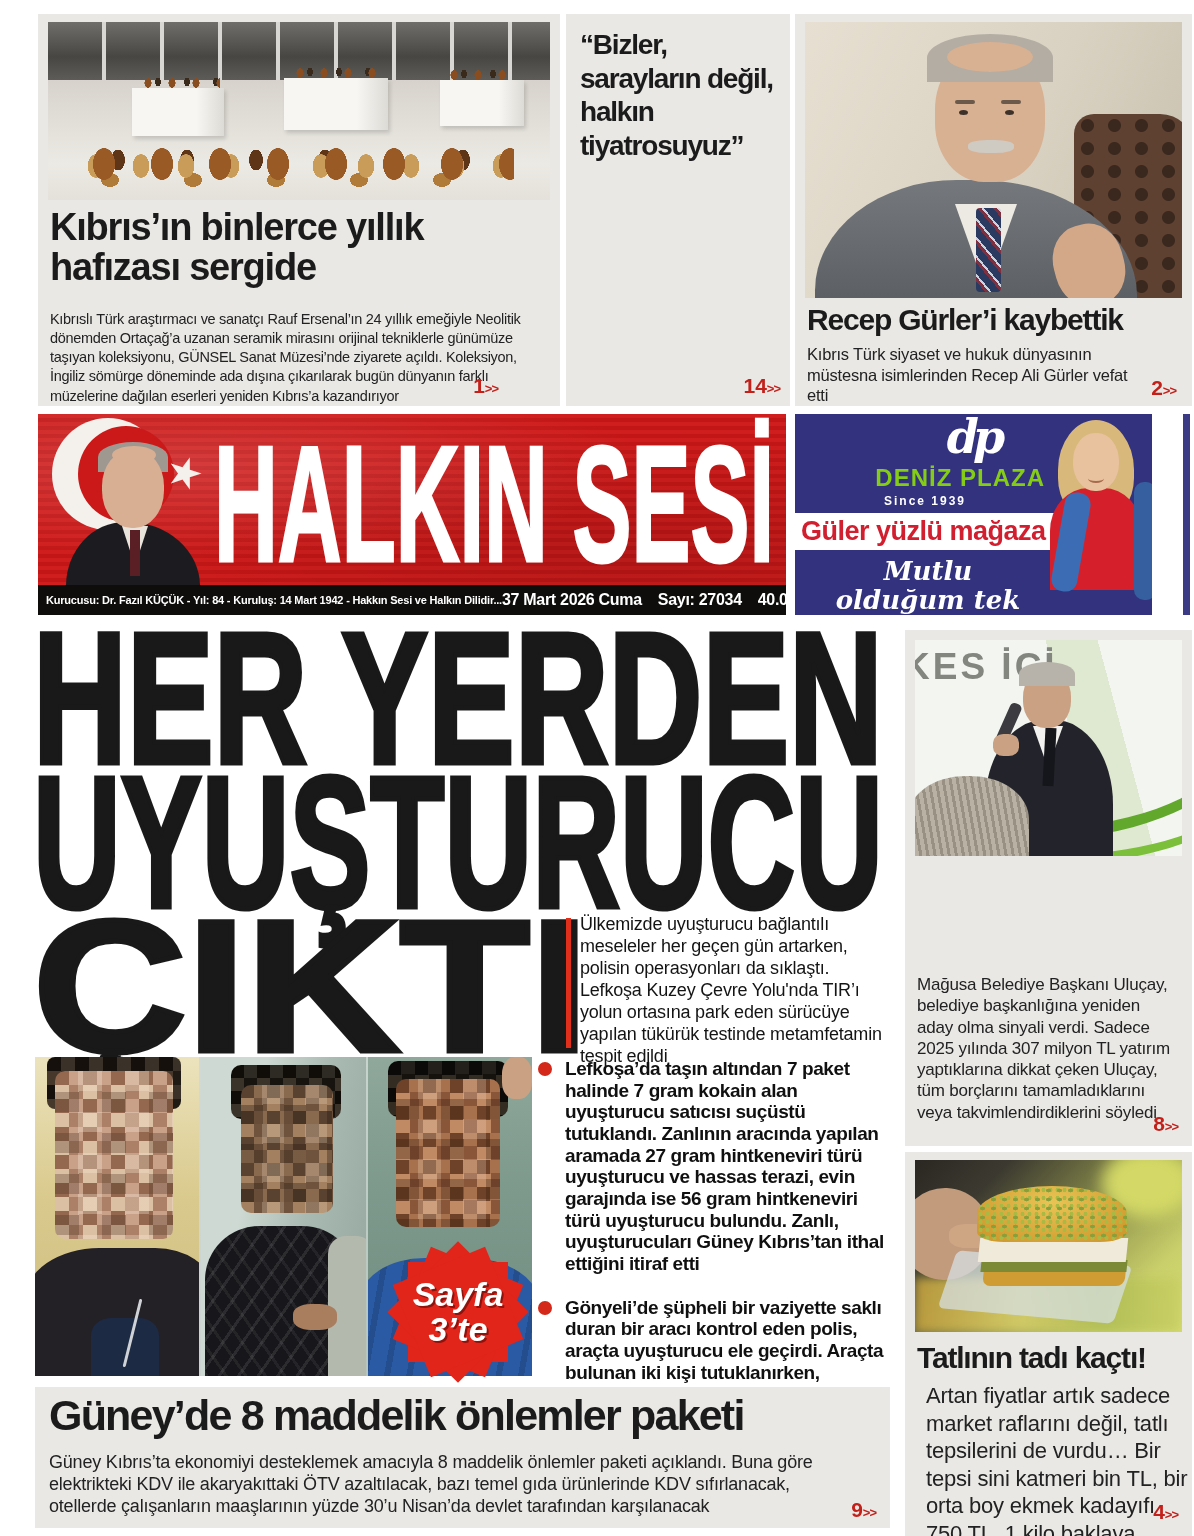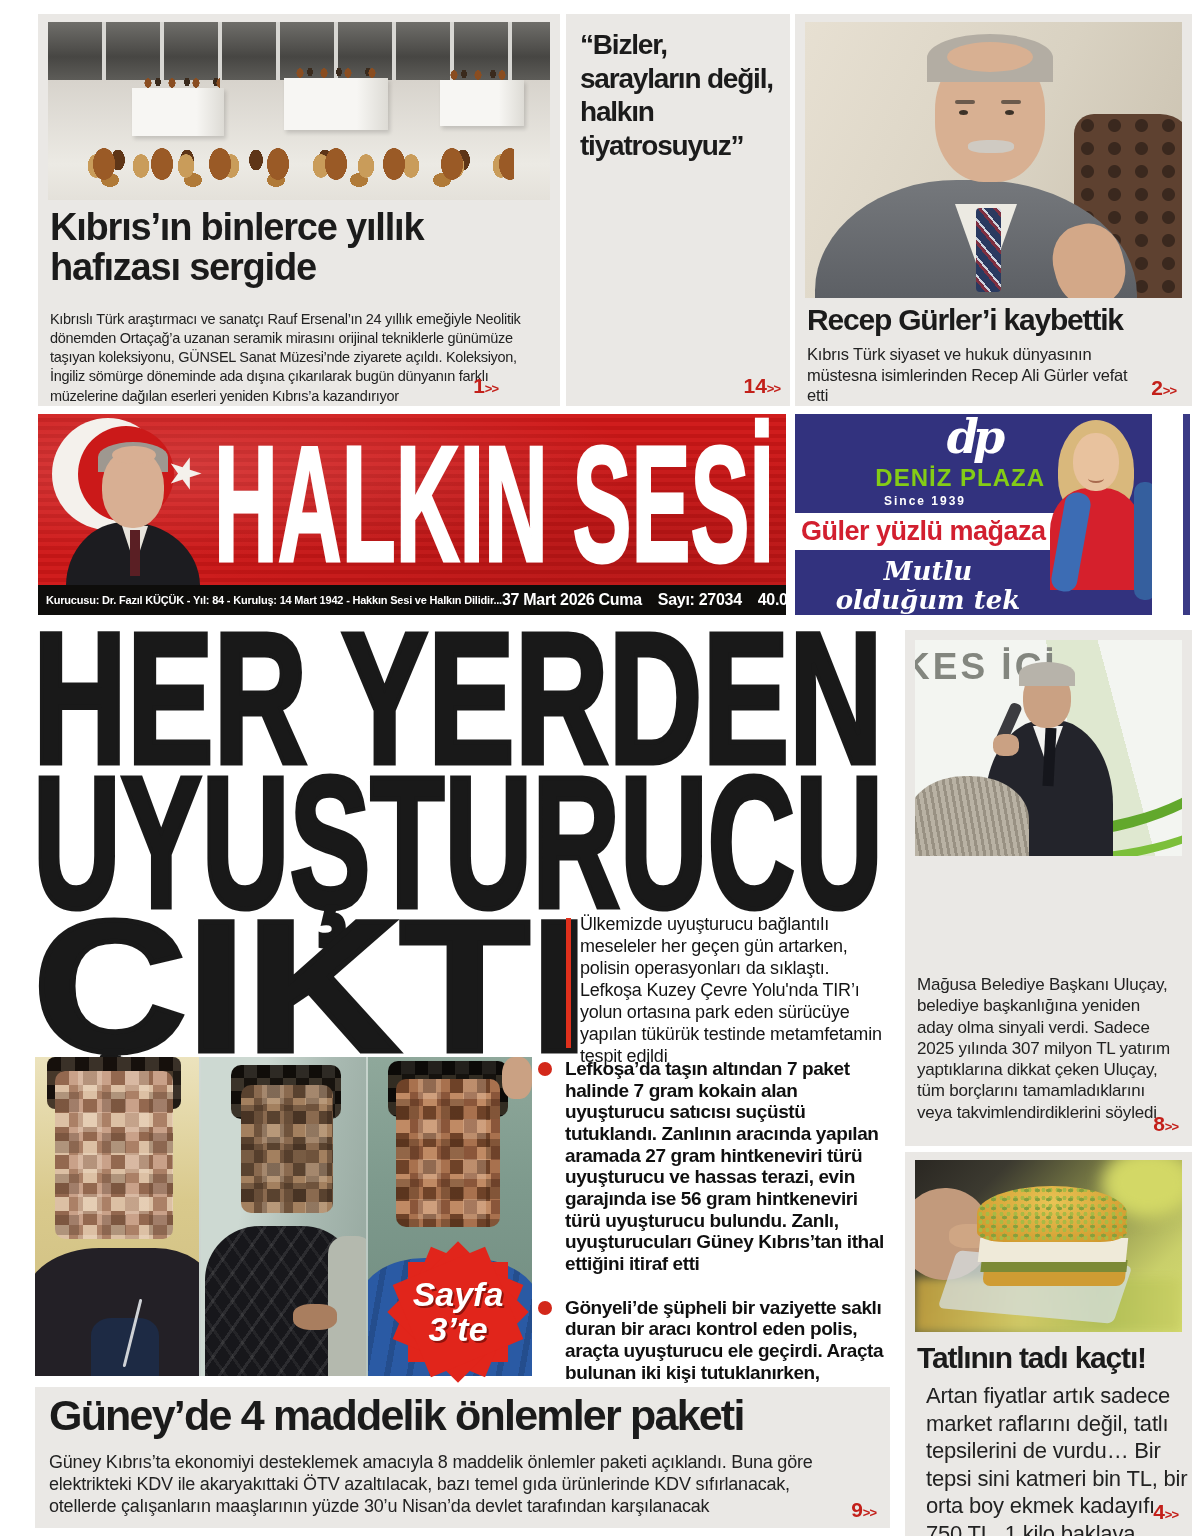--- a/index.html
+++ b/index.html
@@ -346,21 +346,21 @@
     <div class="star-sq" style="transform:rotate(22.5deg);"></div>
     <div class="star-sq" style="transform:rotate(45deg);"></div>
     <div class="star-sq" style="transform:rotate(67.5deg);"></div>
     <div class="badge-text">
       <span>Sayfa</span>
       <span>3’te</span>
     </div>
   </div>
 
   <div class="box" id="box-guney">
-    <div class="hl">Güney’de 4 maddelik önlemler paketi</div>
+    <div class="hl">Güney’de 8 maddelik önlemler paketi</div>
     <div class="body-t">Güney Kıbrıs’ta ekonomiyi desteklemek amacıyla 8 maddelik önlemler paketi açıklandı. Buna göre elektrikteki KDV ile akaryakıttaki ÖTV azaltılacak, bazı temel gıda ürünlerinde KDV sıfırlanacak, otellerde çalışanların maaşlarının yüzde 30’u Nisan’da devlet tarafından karşılanacak</div>
     <div class="ref"><span>9</span><span class="arr">&gt;&gt;</span></div>
   </div>
 
   <div class="box" id="box-magusa">
     <div class="photo" id="magusa-photo">
       <div class="sp-band"></div>
       <div class="sp-text">KES İÇİ</div>
       <div class="sp-arc"></div>
       <div class="sp-arc2"></div>

